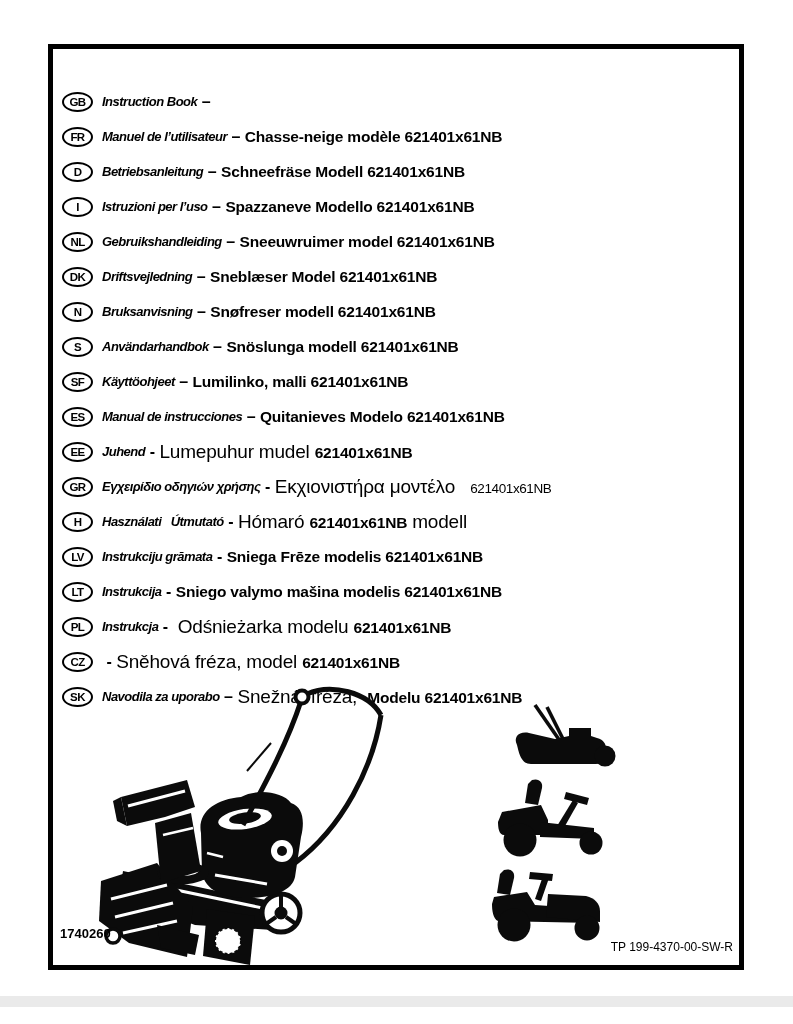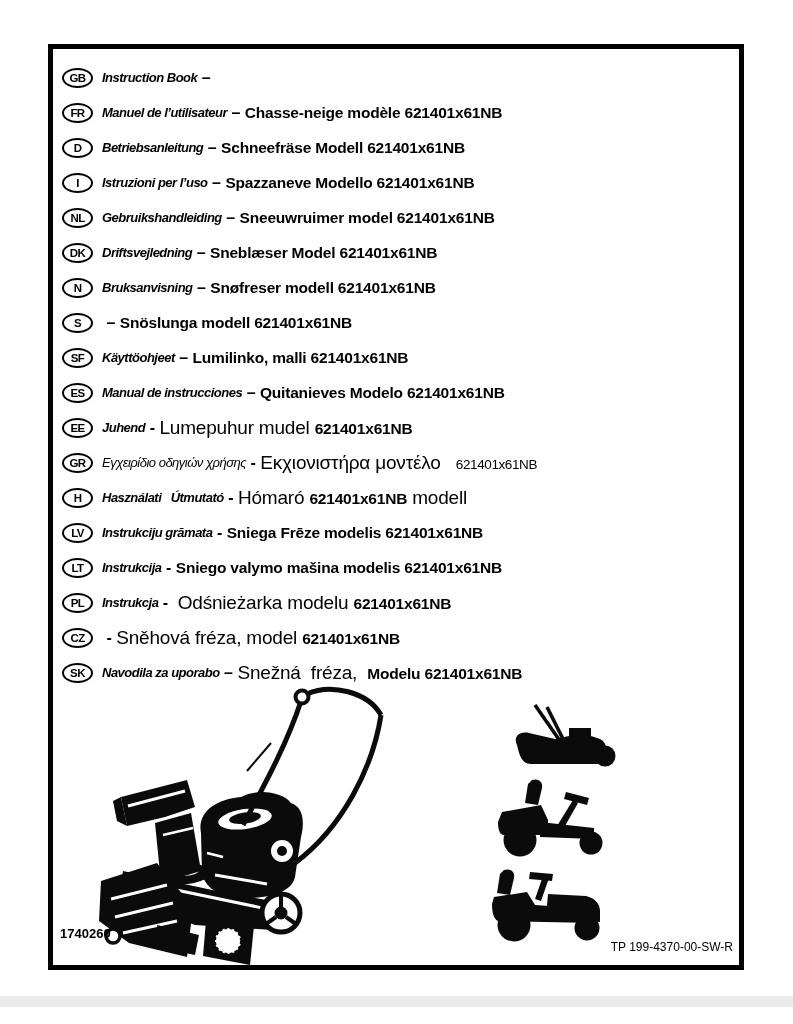--- a/index.html
+++ b/index.html
@@ -4,30 +4,30 @@
 <style>
   html,body{margin:0;padding:0;}
   body{
     width:793px;height:1024px;background:#ffffff;position:relative;
     font-family:"Liberation Sans", sans-serif;color:#000;overflow:hidden;
   }
   .frame{
     position:absolute;left:48px;top:44px;width:696px;height:926px;
     border:5px solid #000;box-sizing:border-box;background:#fff;
   }
-  .lang-list{padding:11px 0 0 9px;}
+  .lang-list{padding:11px 0 0 9px;margin-top:24px;}
   .lang-row{display:flex;align-items:center;height:35px;white-space:pre;}
   .badge{
     flex:0 0 auto;width:31px;height:20px;border:2.2px solid #000;border-radius:50%;
     display:flex;align-items:center;justify-content:center;
     font-weight:bold;font-size:11.5px;letter-spacing:-0.6px;margin-right:9px;
     box-sizing:border-box;
   }
   .title{font-style:italic;font-weight:bold;font-size:13px;letter-spacing:-0.5px;}
-  .title.regular{font-weight:normal;}
+  .title.regular{font-weight:bold;}
   .dash{font-weight:bold;font-size:16px;}
   .seg{letter-spacing:-0.2px;}
   .seg.b{font-weight:bold;font-size:15.5px;}
   .seg.r{font-weight:normal;font-size:19px;}
   .seg.sm{font-size:13.5px;letter-spacing:-0.4px;}
   .art{position:absolute;}
   .art svg{display:block;}
   .footer-left{position:absolute;left:7px;bottom:24px;font-weight:bold;font-size:13px;letter-spacing:0;}
   .footer-right{position:absolute;right:6px;bottom:11px;font-weight:normal;font-size:12px;text-align:center;}
   .scan-band{position:absolute;left:0;top:996px;width:793px;height:11px;background:#d9d9d9;opacity:.55;}
@@ -76,20 +76,21 @@
     <span><span class="seg b">Sneblæser Model 621401x61NB</span></span>
   </div>
       <div class="lang-row">
     <span class="badge">N</span>
     <span class="title">Bruksanvisning</span>
     <span class="dash"> – </span>
     <span><span class="seg b">Snøfreser modell 621401x61NB</span></span>
   </div>
       <div class="lang-row">
     <span class="badge">S</span>
+    <span class="title">Användarhandbok</span>
     <span class="dash"> – </span>
     <span><span class="seg b">Snöslunga modell 621401x61NB</span></span>
   </div>
       <div class="lang-row">
     <span class="badge">SF</span>
     <span class="title">Käyttöohjeet</span>
     <span class="dash"> – </span>
     <span><span class="seg b">Lumilinko, malli 621401x61NB</span></span>
   </div>
       <div class="lang-row">

